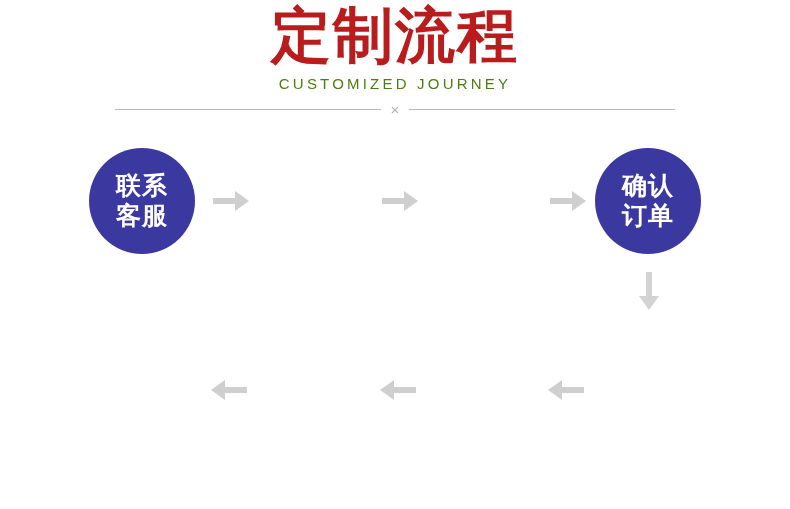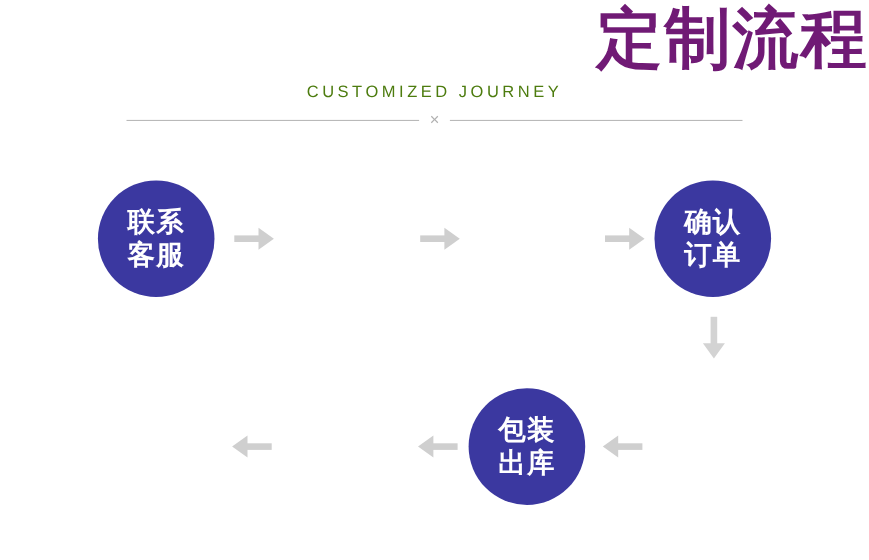--- a/index.html
+++ b/index.html
@@ -30,24 +30,23 @@
     top: 0;
     width: 790px;
     text-align: center;
   }
   .page-title {
     margin: 0;
     padding-top: 2px;
     font-size: 60px;
     line-height: 66px;
     font-weight: bold;
-    color: #701a75;
+    color: #b91c1c;
     letter-spacing: 2px;
     font-family: "DejaVu Sans", "Liberation Sans", sans-serif;
-    text-align: right;
   }
   .page-subtitle {
     margin: 0;
     padding-top: 7px;
     font-size: 15px;
     line-height: 18px;
     font-weight: normal;
     color: #4d7c0f;
     letter-spacing: 3.2px;
     font-family: "Liberation Sans", "DejaVu Sans", sans-serif;
@@ -75,21 +74,21 @@
     font-size: 15px;
     line-height: 15px;
     color: #b0b0b0;
     font-family: "Liberation Sans", "DejaVu Sans", sans-serif;
   }
 
   
   .flow {
     position: absolute;
     left: 0;
-    top: 16px;
+    top: 0;
     width: 790px;
     height: 489px;
   }
 
   .node {
     position: absolute;
     width: 106px;
     height: 106px;
     border-radius: 50%;
     background: #3b38a0;
@@ -233,24 +232,20 @@
       <span class="shaft"></span>
       <span class="head"></span>
     </div>
 
 
     <div class="arrow-h left r2 a2">
       <span class="shaft"></span>
       <span class="head"></span>
     </div>
 
-    <div class="node r2 c3">
-      <span class="line">包装</span>
-      <span class="line">出库</span>
-    </div>
 
     <div class="arrow-h left r2 a3">
       <span class="shaft"></span>
       <span class="head"></span>
     </div>
 
 
   </div>
 </div>
 

